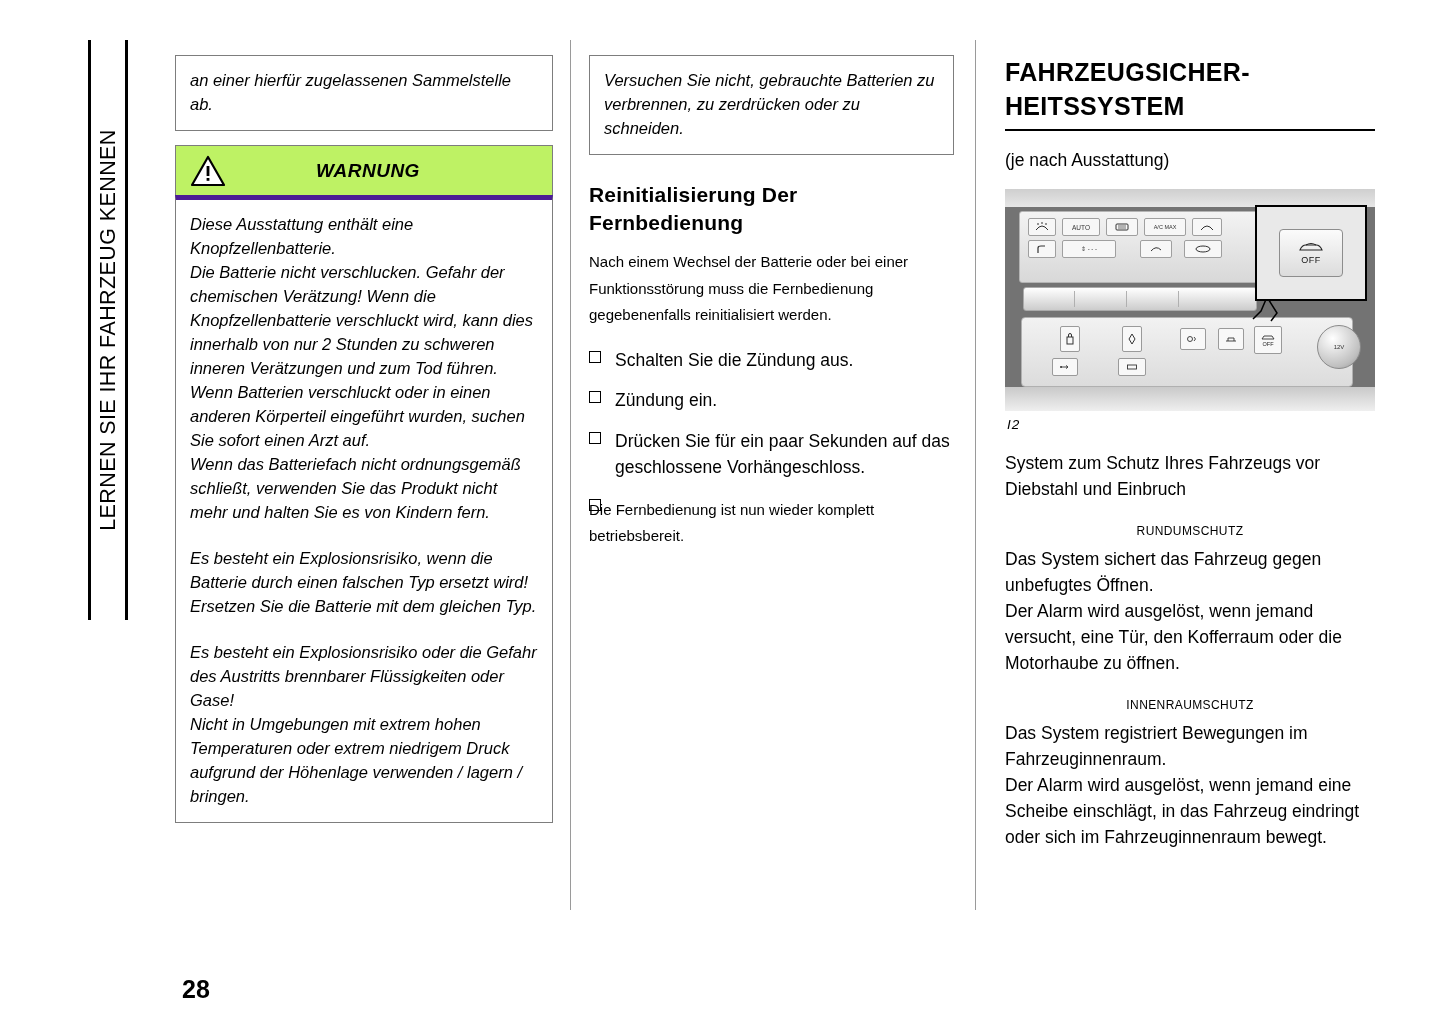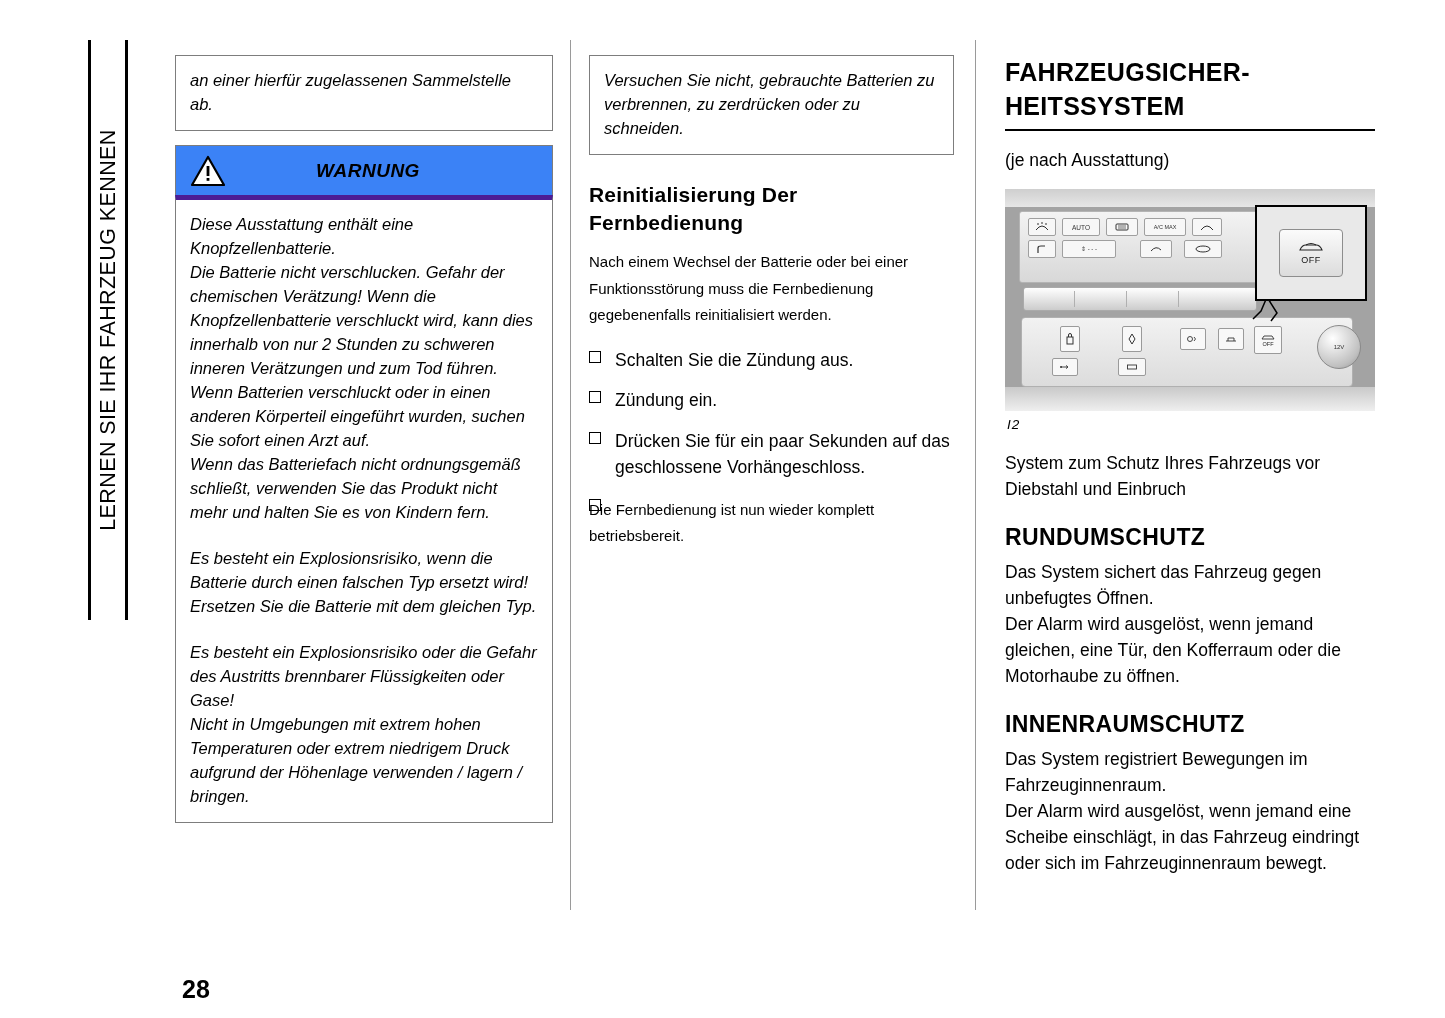--- a/index.html
+++ b/index.html
@@ -73,21 +73,21 @@
     margin: 0 0 0 0;
     font-style: italic;
     font-size: 16.5px;
     line-height: 24px;
   }
   .box p + p {
     margin-top: 18px;
   }
 
   .warn-header {
-    background: #3b82f6;
+    background: #bef264;
     border: 1px solid #7d7d7d;
     border-bottom: none;
     box-sizing: border-box;
     height: 50px;
     display: flex;
     align-items: center;
     padding: 0 14px;
     margin-top: 14px;
   }
   .warn-title {
@@ -156,37 +156,38 @@
   .rule {
     border-bottom: 2px solid #000;
     margin: 4px 0 16px 0;
   }
   .subtle {
     font-size: 17.5px;
     line-height: 26px;
     margin: 0 0 16px 0;
   }
   h3.sub {
-    font-size: 23px;
-    font-weight: bold;
+    font-size: 12px;
+    font-weight: normal;
     letter-spacing: 0.4px;
     margin: 22px 0 8px 0;
+    text-align: center;
   }
   .fig-caption {
     font-size: 13.5px;
     margin: 6px 0 18px 2px;
     letter-spacing: 1px;
     font-style: italic;
   }
 
   
   .figure {
     width: 370px;
     height: 222px;
-    background: #a3a3a3;
+    background: #737373;
     position: relative;
     overflow: hidden;
   }
   .dash-top {
     position: absolute;
     left: 0; right: 0; top: 0; height: 18px;
     background: linear-gradient(#cfcfcf, #e6e6e6);
   }
   .hvac-panel {
     position: absolute;
@@ -488,21 +489,21 @@
 
       <div class="dash-bottom"></div>
     </div>
 
     <div class="fig-caption">I2</div>
 
     <p class="subtle">System zum Schutz Ihres Fahrzeugs vor Diebstahl und Einbruch</p>
 
     <h3 class="sub">RUNDUMSCHUTZ</h3>
     <p class="subtle" style="margin-bottom:0">Das System sichert das Fahrzeug gegen unbefugtes Öffnen.</p>
-    <p class="subtle">Der Alarm wird ausgelöst, wenn jemand gleichen, eine Tür, den Kofferraum oder die Motorhaube zu öffnen.</p>
+    <p class="subtle">Der Alarm wird ausgelöst, wenn jemand versucht, eine Tür, den Kofferraum oder die Motorhaube zu öffnen.</p>
 
     <h3 class="sub">INNENRAUMSCHUTZ</h3>
     <p class="subtle" style="margin-bottom:0">Das System registriert Bewegungen im Fahrzeuginnenraum.</p>
     <p class="subtle">Der Alarm wird ausgelöst, wenn jemand eine Scheibe einschlägt, in das Fahrzeug eindringt oder sich im Fahrzeuginnenraum bewegt.</p>
   </div>
 
   <div class="page-number">28</div>
 </div>
 
 </body></html>

